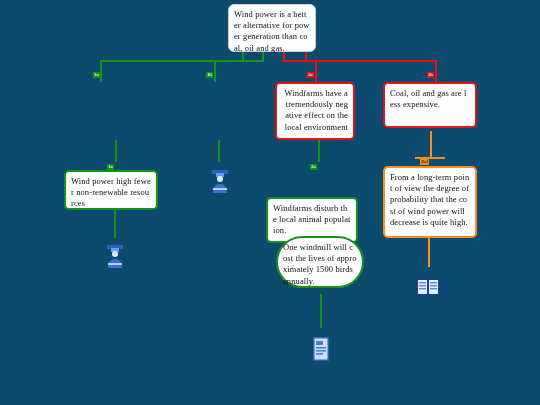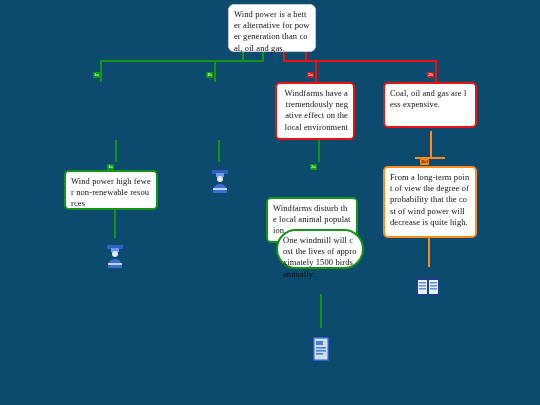--- a/index.html
+++ b/index.html
@@ -75,21 +75,21 @@
 
 
   <div class="box red" style="left:275px;top:82px;width:80px;height:58px;text-align:right;">Windfarms have a tremendously negative effect on the local environment</div>
 
   <div class="box red" style="left:383px;top:82px;width:94px;height:46px;">Coal, oil and gas are less expensive.</div>
 
   <div class="box green" style="left:64px;top:170px;width:94px;height:40px;">Wind power high fewer non-renewable resources</div>
 
   <div class="box green" style="left:266px;top:170px;width:92px;height:46px;margin-top:27px;">Windfarms disturb the local animal population.</div>
 
-  <div class="box green" style="left:276px;top:229px;width:88px;height:40px;border-radius:26px;">One windmill will cost the lives of approximately 1500 birds annually.</div>
+  <div class="box green" style="left:276px;top:236px;width:88px;height:52px;border-radius:26px;">One windmill will cost the lives of approximately 1500 birds annually.</div>
 
   <div class="box orange" style="left:383px;top:166px;width:94px;height:72px;">From a long-term point of view the degree of probability that the cost of wind power will decrease is quite high.</div>
 
   <div class="icon" style="left:104px;top:243px;">
     <svg width="22" height="26" viewBox="0 0 22 26">
       <rect x="3" y="2" width="16" height="4" fill="#2f5fc0"></rect>
       <rect x="7" y="5" width="8" height="4" fill="#6b9ce8"></rect>
       <rect x="8" y="8" width="6" height="6" rx="3" fill="#dfe9fb"></rect>
       <path d="M4 25 q0-9 7-9 q7 0 7 9 z" fill="#3b6fd4"></path>
       <rect x="4" y="20" width="14" height="2" fill="#bcd2f5"></rect>

